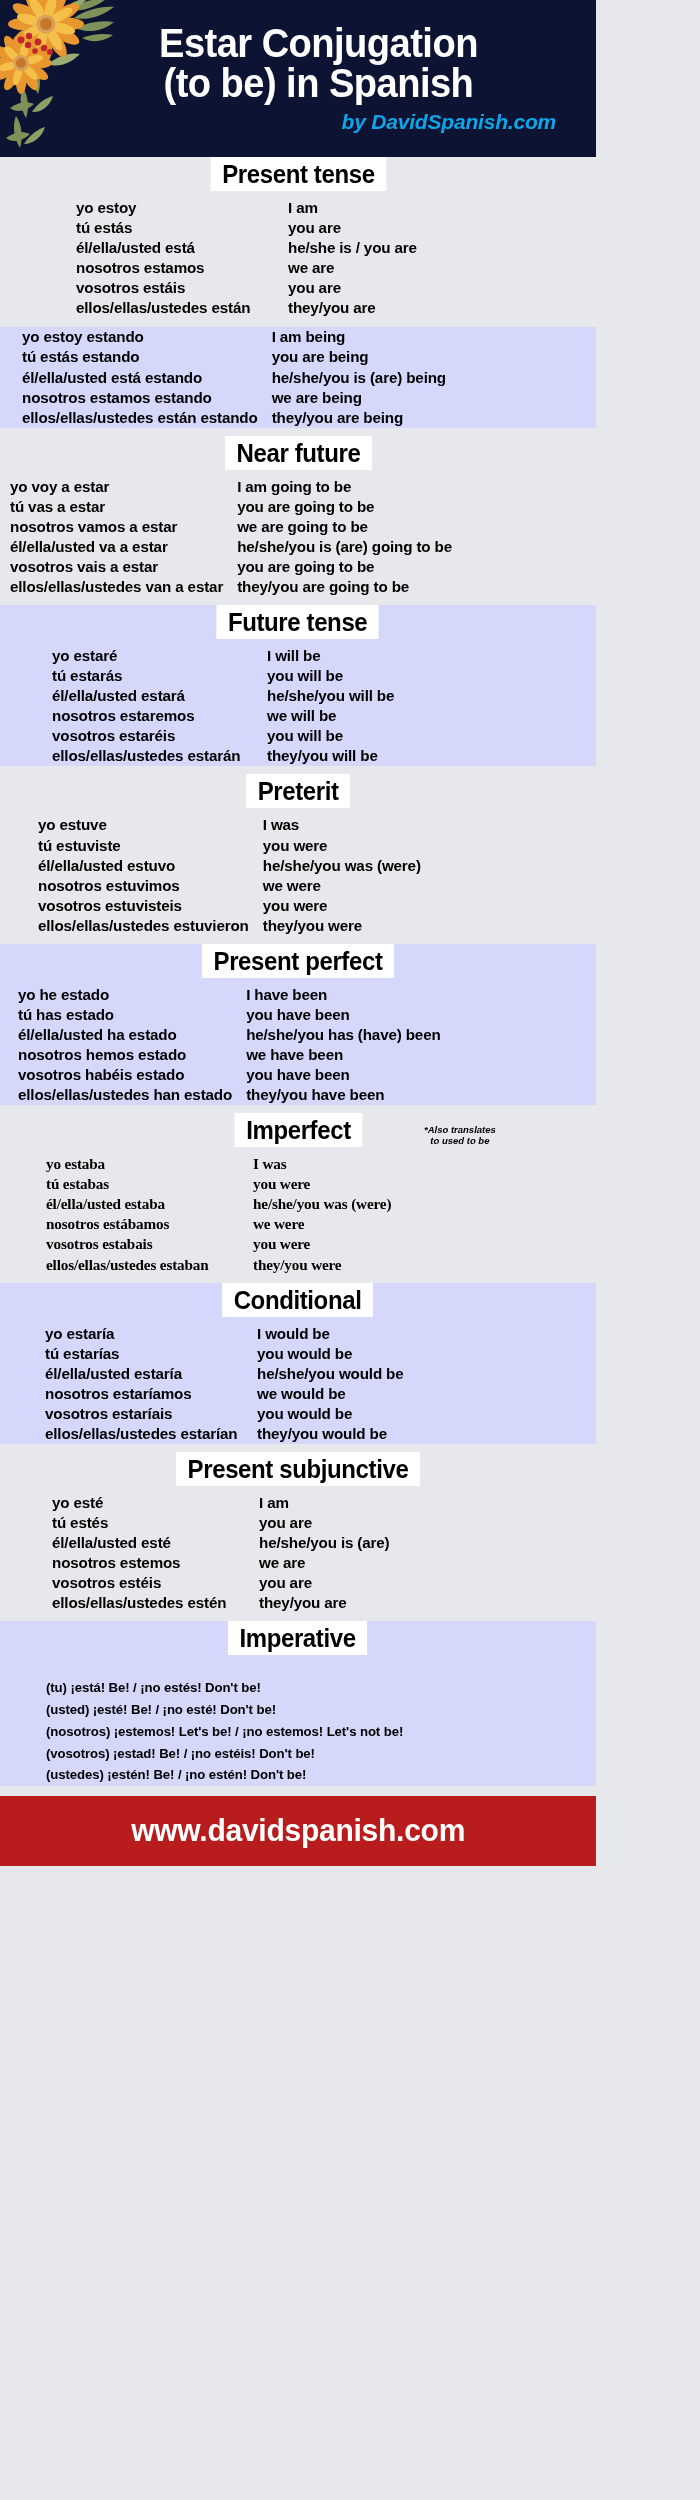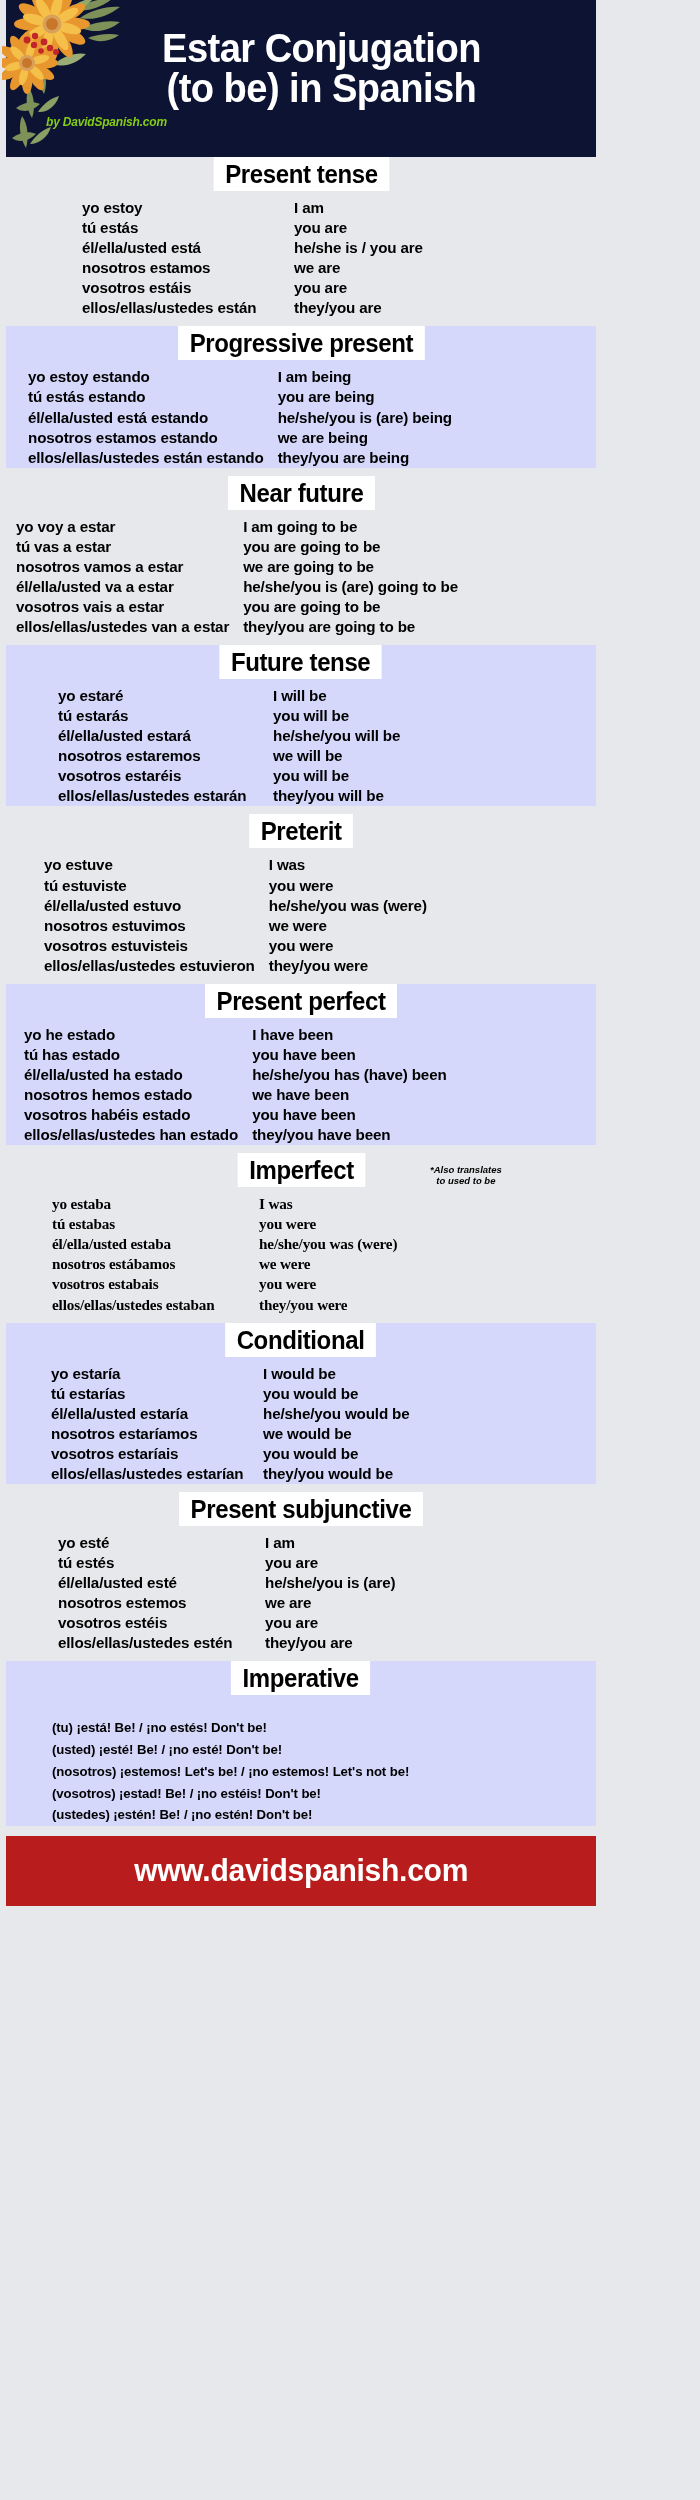--- a/index.html
+++ b/index.html
@@ -2,21 +2,21 @@
 <html><head>
 <meta charset="utf-8">
 <style>
   * { margin:0; padding:0; box-sizing:border-box; }
   body {
     width:700px; height:2500px;
     font-family:"Liberation Sans", sans-serif;
     background:#e7e8eb;
     overflow:hidden;
   }
-  .page { width:596px; height:2500px; position:relative;padding-left:6px; }
+  .page { width:596px; height:2500px; position:relative; }
 
   
   .header {
     background:#0d1333;
     height:158px;
     position:relative;
     display:flex;
     flex-direction:column;
     align-items:center;
     justify-content:center;
@@ -27,24 +27,25 @@
     font-weight:bold;
     font-size:41px;
     line-height:0.97;
     text-align:center;
     letter-spacing:-0.6px;
     font-stretch:condensed;
     transform:scaleX(0.93);
   }
   .header-title .l2 { display:block; }
   .byline {
-    color:#84cc16;
-    font-size:12px;
+    color:#0ea5e9;
+    font-size:21px;
     font-weight:bold;
     font-style:italic;
+    text-align:right;
     width:100%;
     padding-right:40px;
     margin-top:7px;
     letter-spacing:-0.2px;
   }
   .flowers { position:absolute; left:-4px; top:-2px; width:132px; height:160px; }
 
   
   .section { position:relative; width:100%; }
   .section.light { background:#e7e8eb; }
@@ -297,21 +298,20 @@
               <td class="en">you are</td>
             </tr>
             <tr>
               <td class="es">ellos/ellas/ustedes están</td>
               <td class="en">they/you are</td>
             </tr>
           </tbody>
         </table>
       </div>
       <div class="section lav w-prog">
-        <div class="sec-head"><span class="sec-title">Progressive present</span></div>
         <table class="conj">
           <tbody>
             <tr>
               <td class="es">yo estoy estando</td>
               <td class="en">I am being</td>
             </tr>
             <tr>
               <td class="es">tú estás estando</td>
               <td class="en">you are being</td>
             </tr>

